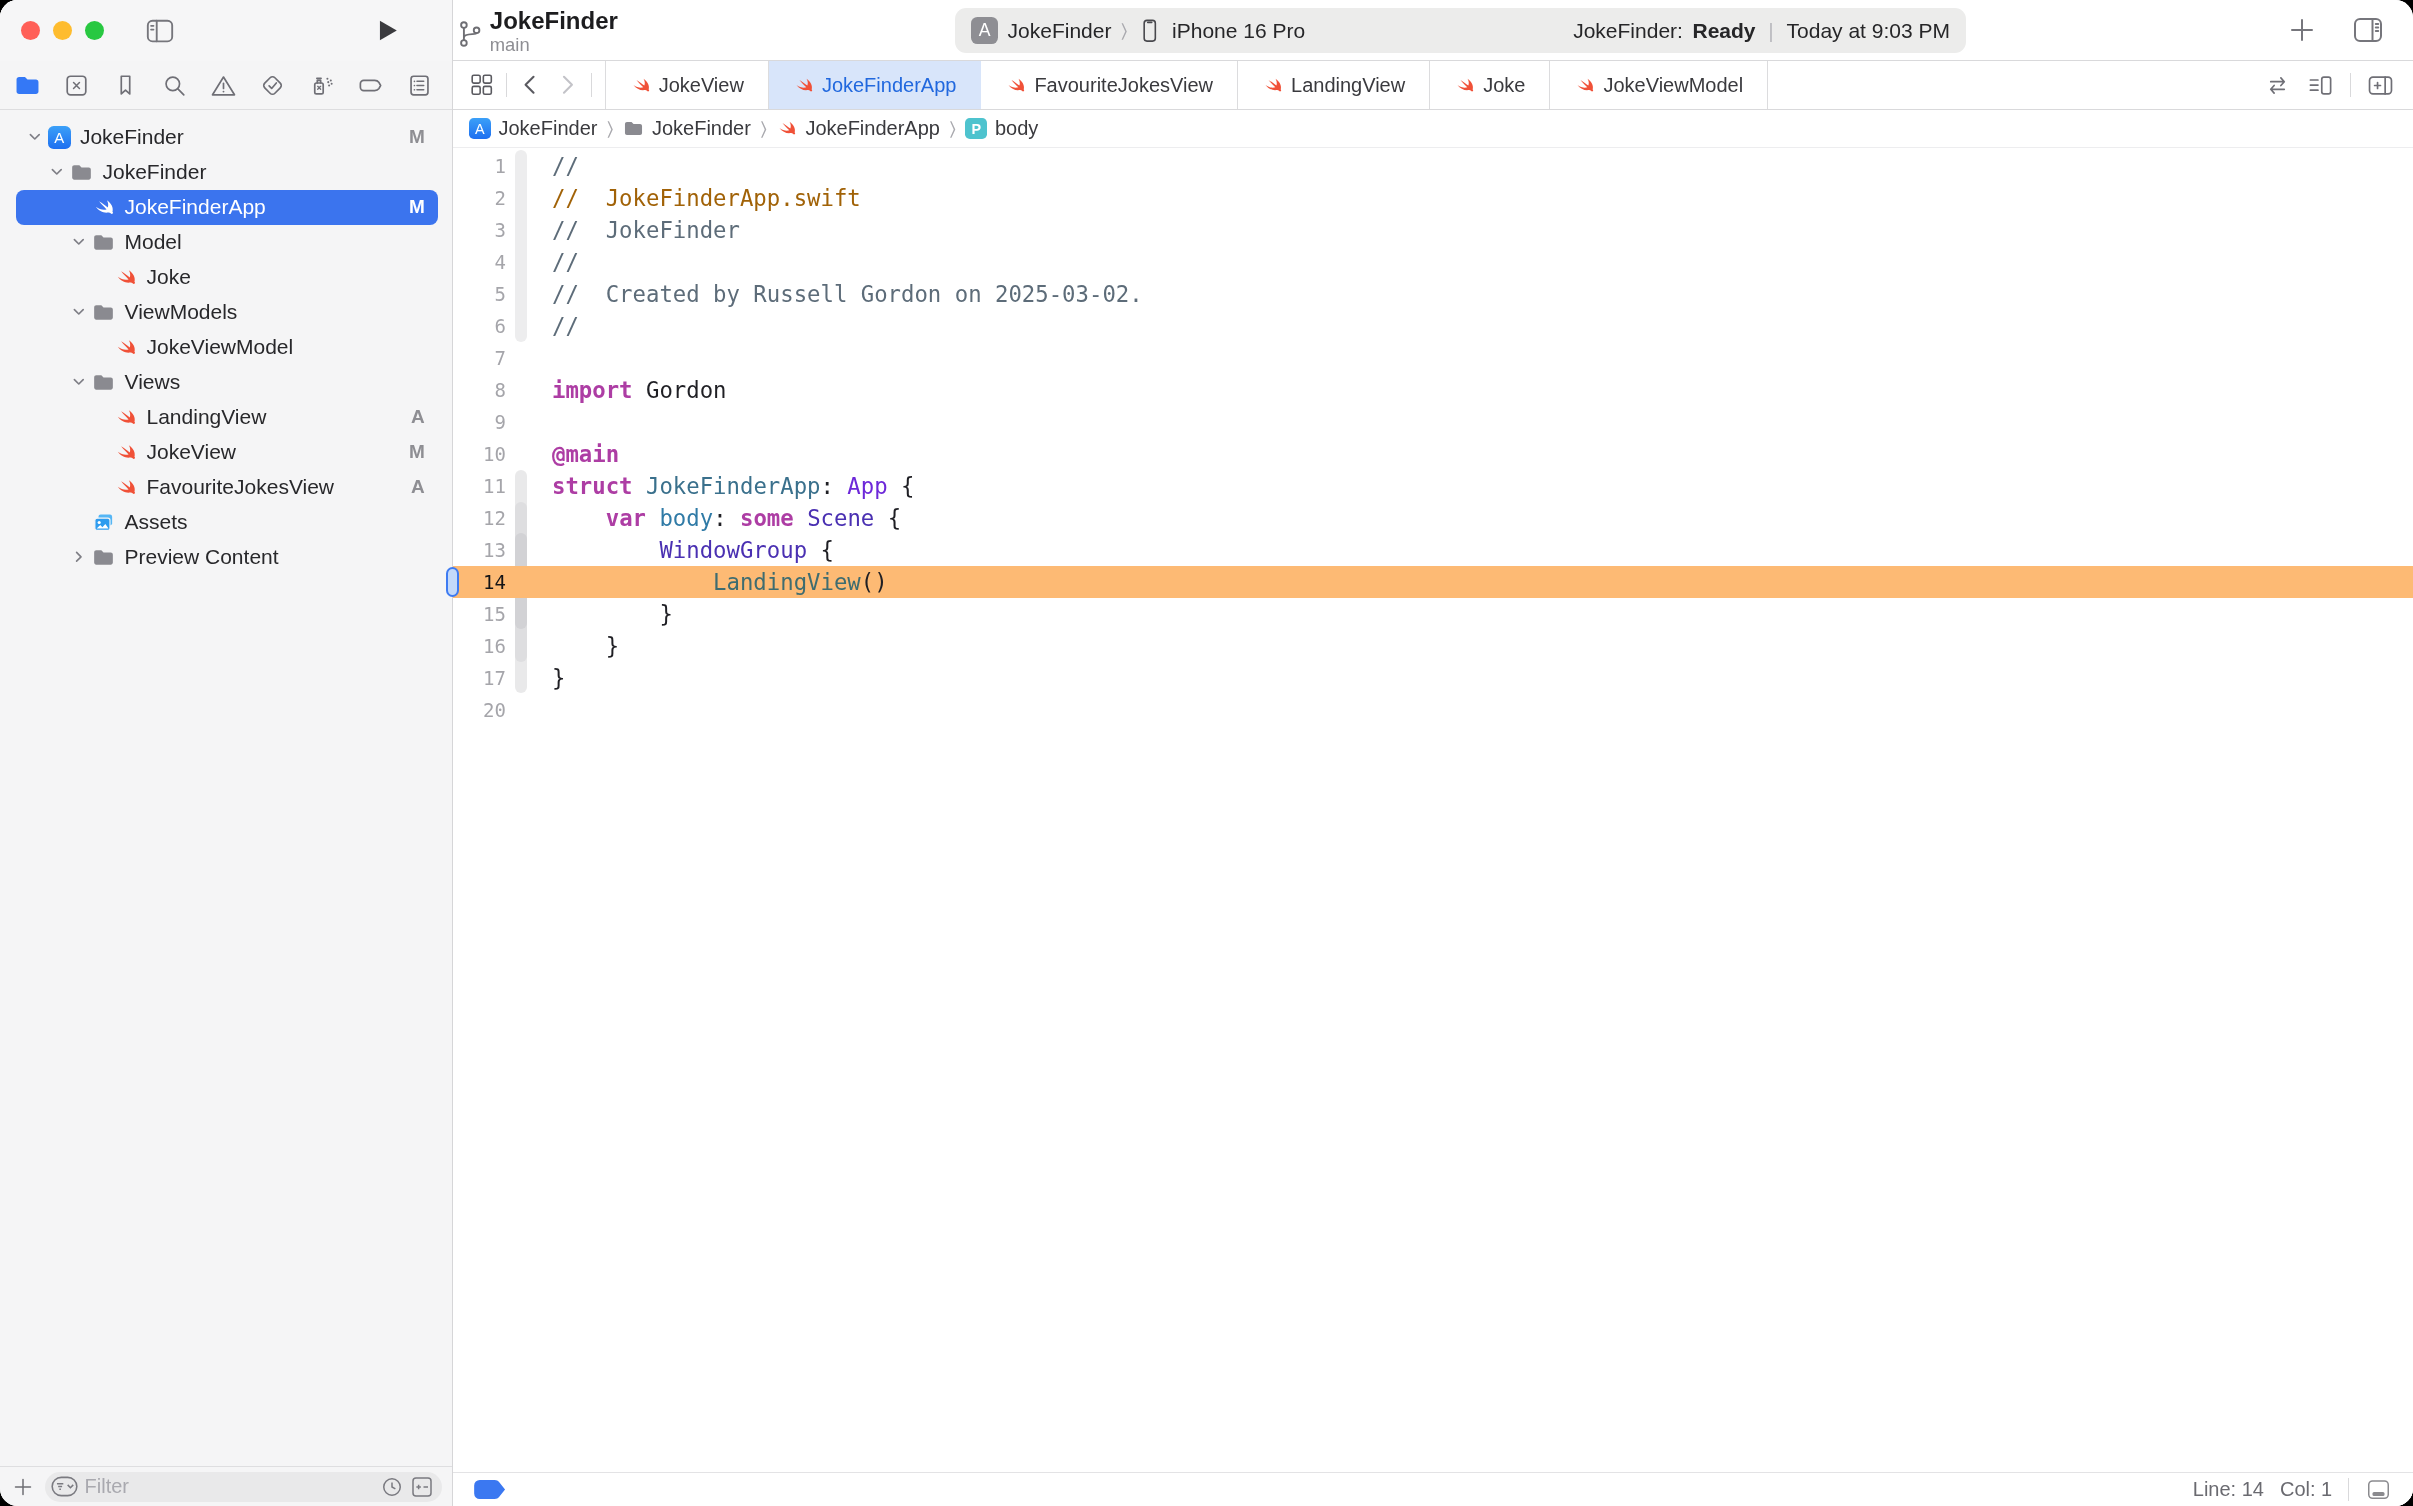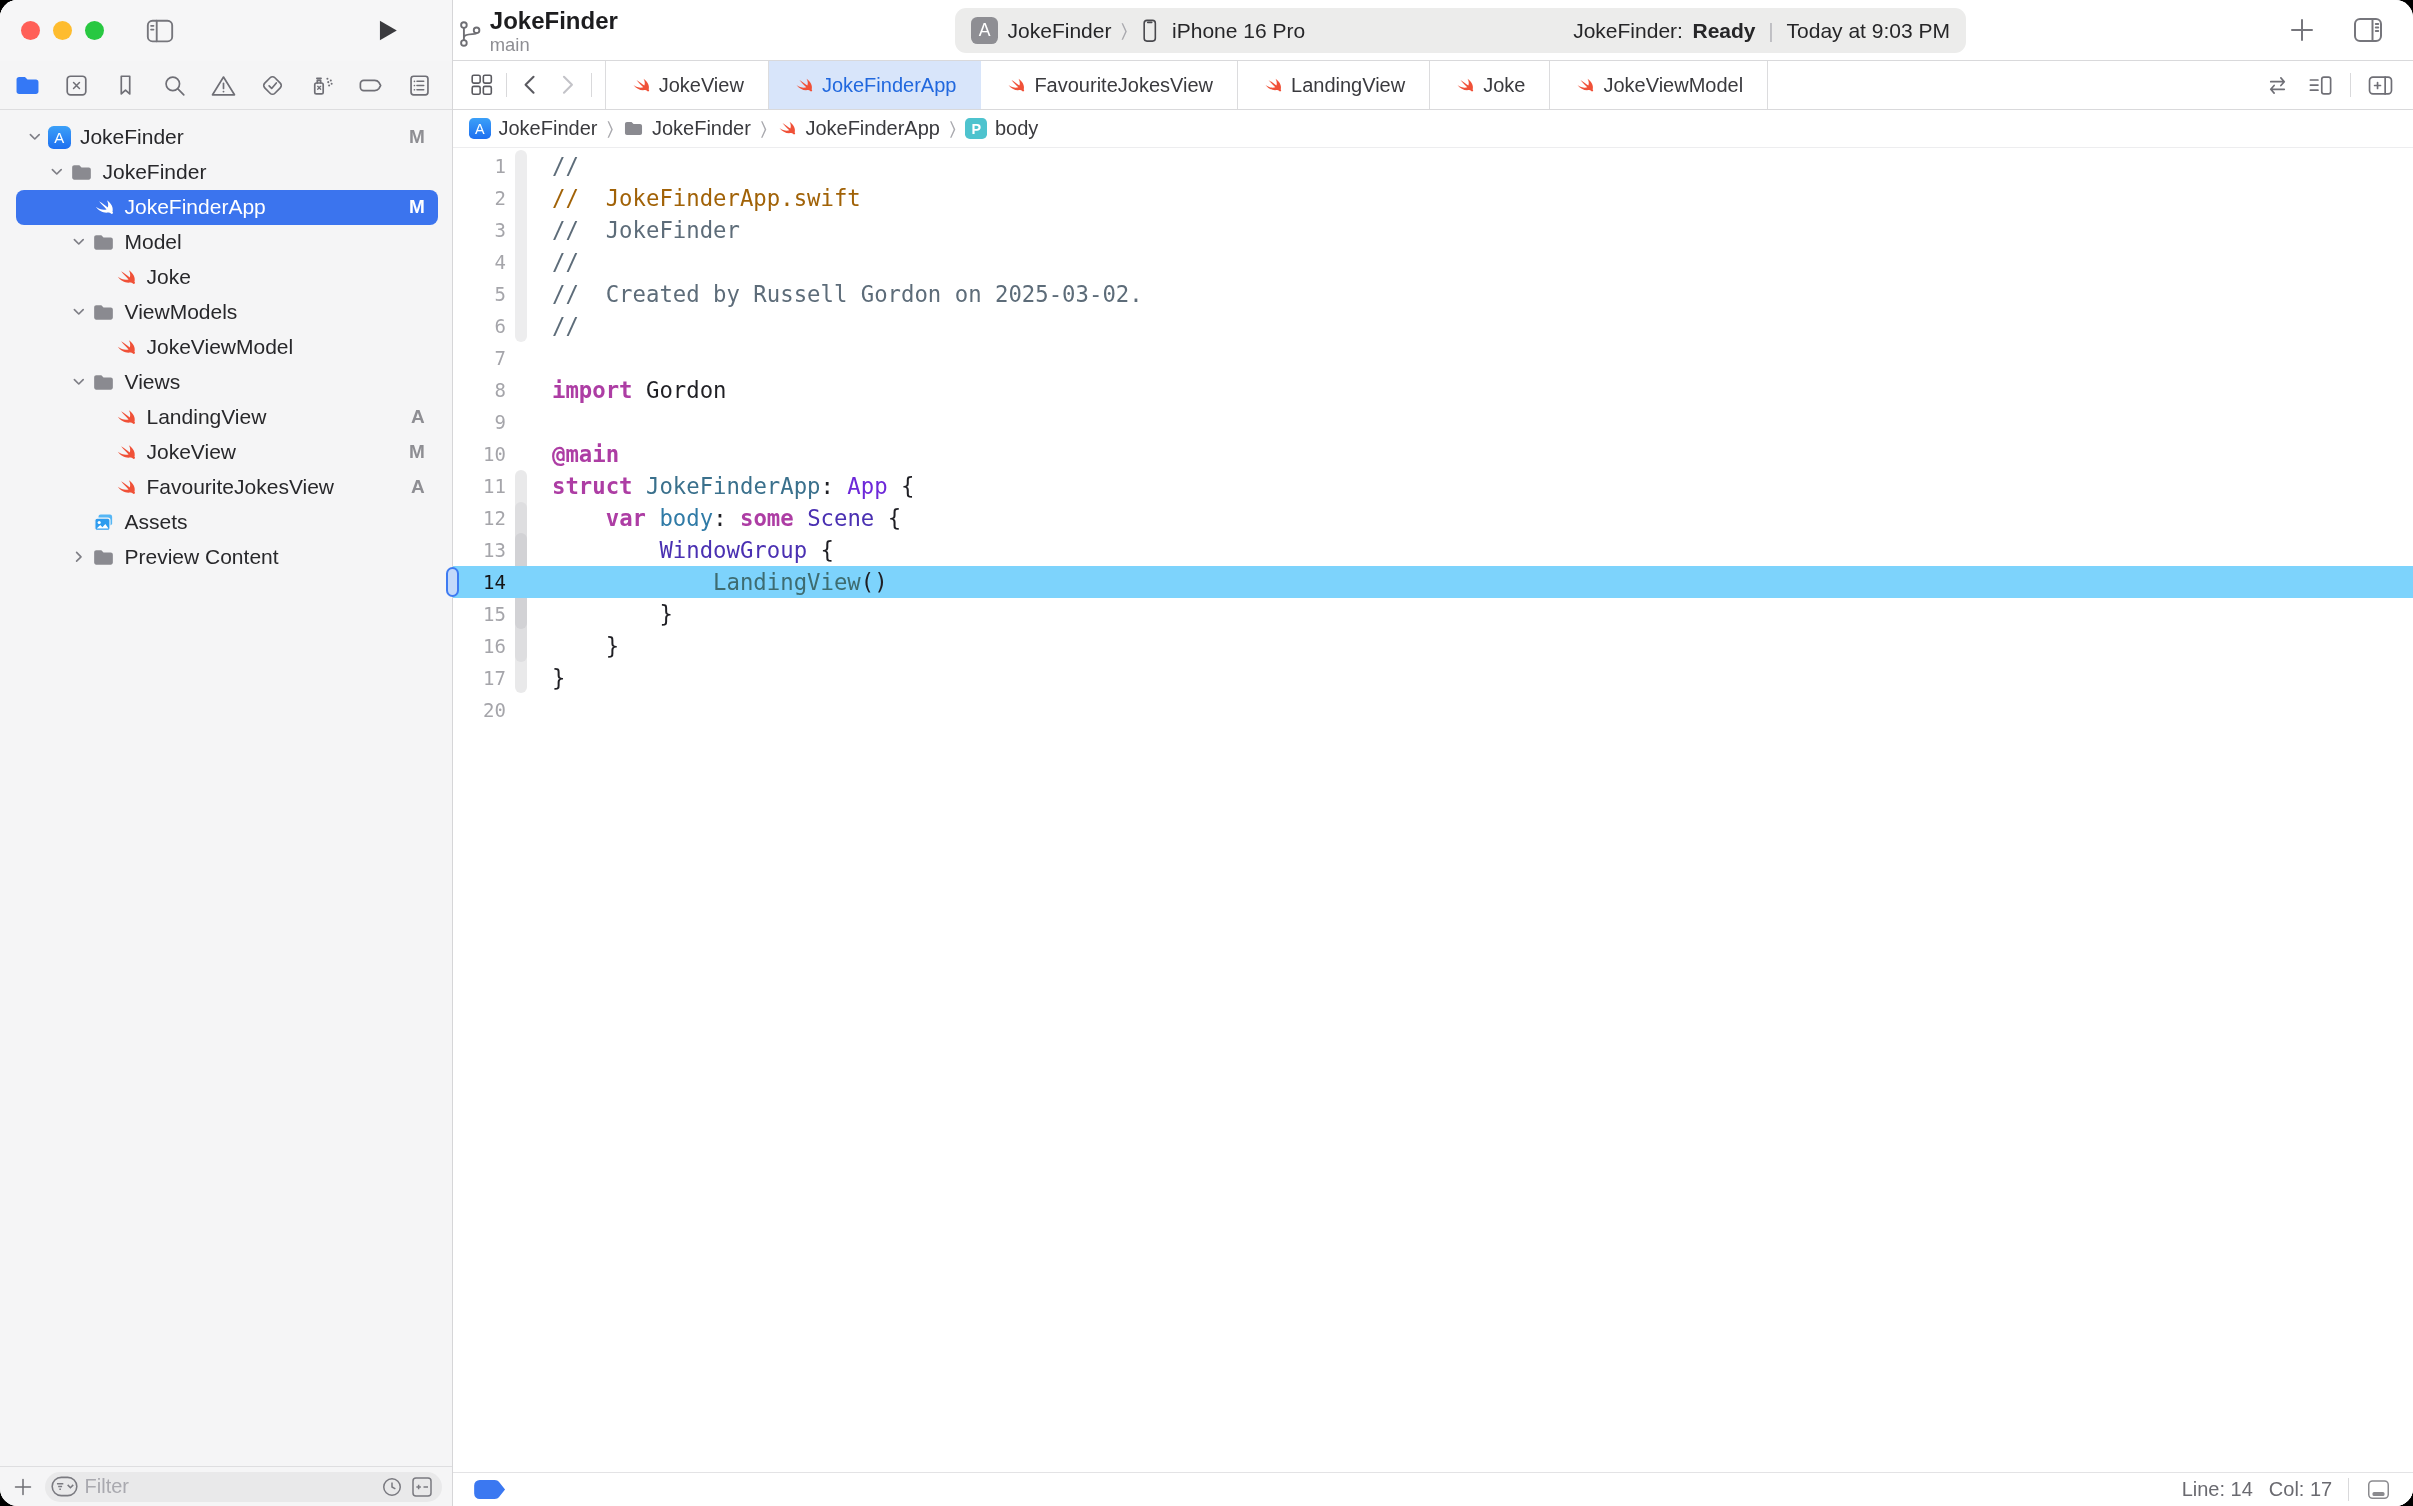--- a/index.html
+++ b/index.html
@@ -85,21 +85,21 @@
   .jb-item svg { width:21px; height:21px; }
   .jb-appicon { width:21.5px; height:21.5px; border-radius:4.8px; font-size:14.4px; }
 
   
   .code { flex:1; position:relative; background:#fff; overflow:visible; }
   .code-lines { position:absolute; left:0; right:0; top:2.4px; }
   .cline { display:flex; height:32px; align-items:center; }
   .cline .ln { width:53px; flex:none; text-align:right; font-family:"DejaVu Sans Mono",monospace; font-size:19px; color:#A5A5AA; }
   .cline .gap { width:46px; flex:none; }
   .cline .txt { white-space:pre; font-family:"DejaVu Sans Mono",monospace; font-size:22.3px; line-height:32px; }
-  .cline.cur { background:#7dd3fc; }
+  .cline.cur { background:#fdba74; }
   .cline.cur .ln { color:#141416; }
   .tok-k { font-weight:700; }
   .ribbon { position:absolute; left:62px; width:12px; border-radius:6.4px; z-index:0; }
   .code-lines { z-index:1; }
   .caret-capsule { position:absolute; left:-7.2px; top:419px; width:12.8px; height:29.5px; border:2.8px solid #3E7BF2; background:#C3D9FA; border-radius:7.2px; z-index:6; }
 
   
   .statusbar { height:34px; border-top:0.8px solid #E3E3E5; display:flex; align-items:center; padding:0 21px; background:#fff; }
   .bp-tag { width:32px; height:19px; color:#3B78F1; }
   .sb-right { margin-left:auto; display:flex; align-items:center; gap:16px; font-size:20px; color:#6A6A70; }
@@ -608,21 +608,21 @@
             </div>
           </div>
         </div>
 
       <div class="statusbar">
         <svg class="bp-tag" viewBox="0 0 40 24">
             <path fill="currentColor" d="M0 7 A7 7 0 0 1 7 0 H26 C28.2 0 30.3 1 31.7 2.8 L39 12 L31.7 21.2 C30.3 23 28.2 24 26 24 H7 A7 7 0 0 1 0 17 Z"></path>
           </svg>
         <div class="sb-right">
           <span>Line: 14</span>
-          <span>Col: 17</span>
+          <span>Col: 1</span>
           <div class="sb-div"></div>
           <div class="sb-icon"><svg viewBox="0 0 32 32" width="100%" height="100%" fill="none" stroke="currentColor" stroke-width="2" stroke-linecap="round" stroke-linejoin="round">
                 <rect x="3" y="4" width="26" height="23" rx="5"></rect>
                 <rect x="8" y="18.5" width="16" height="5.5" rx="2" fill="currentColor" stroke="none"></rect>
               </svg></div>
         </div>
       </div>
     </div>
   </div>
 </div>

